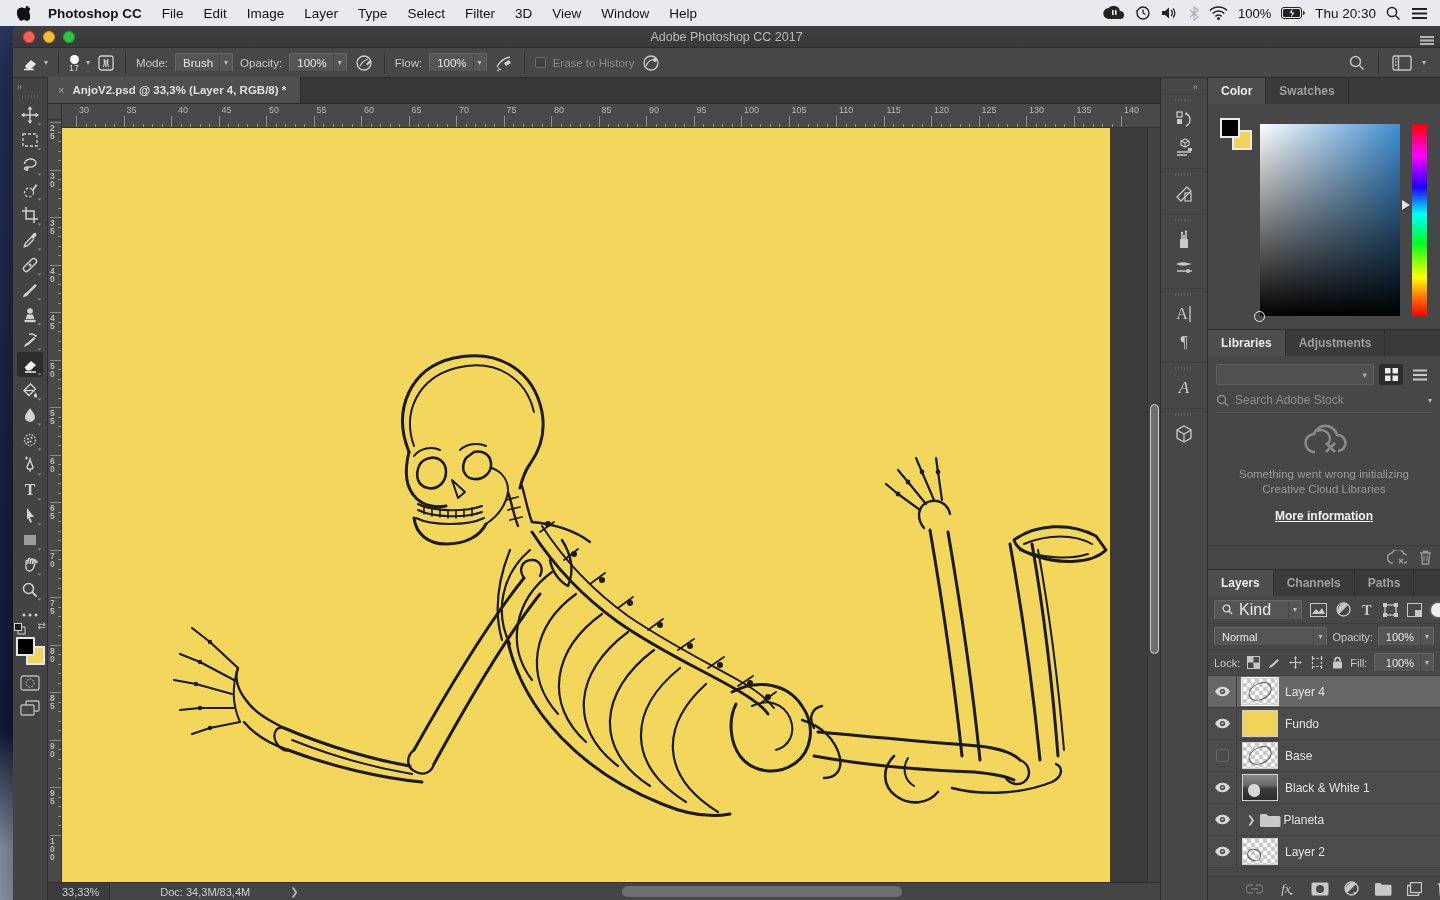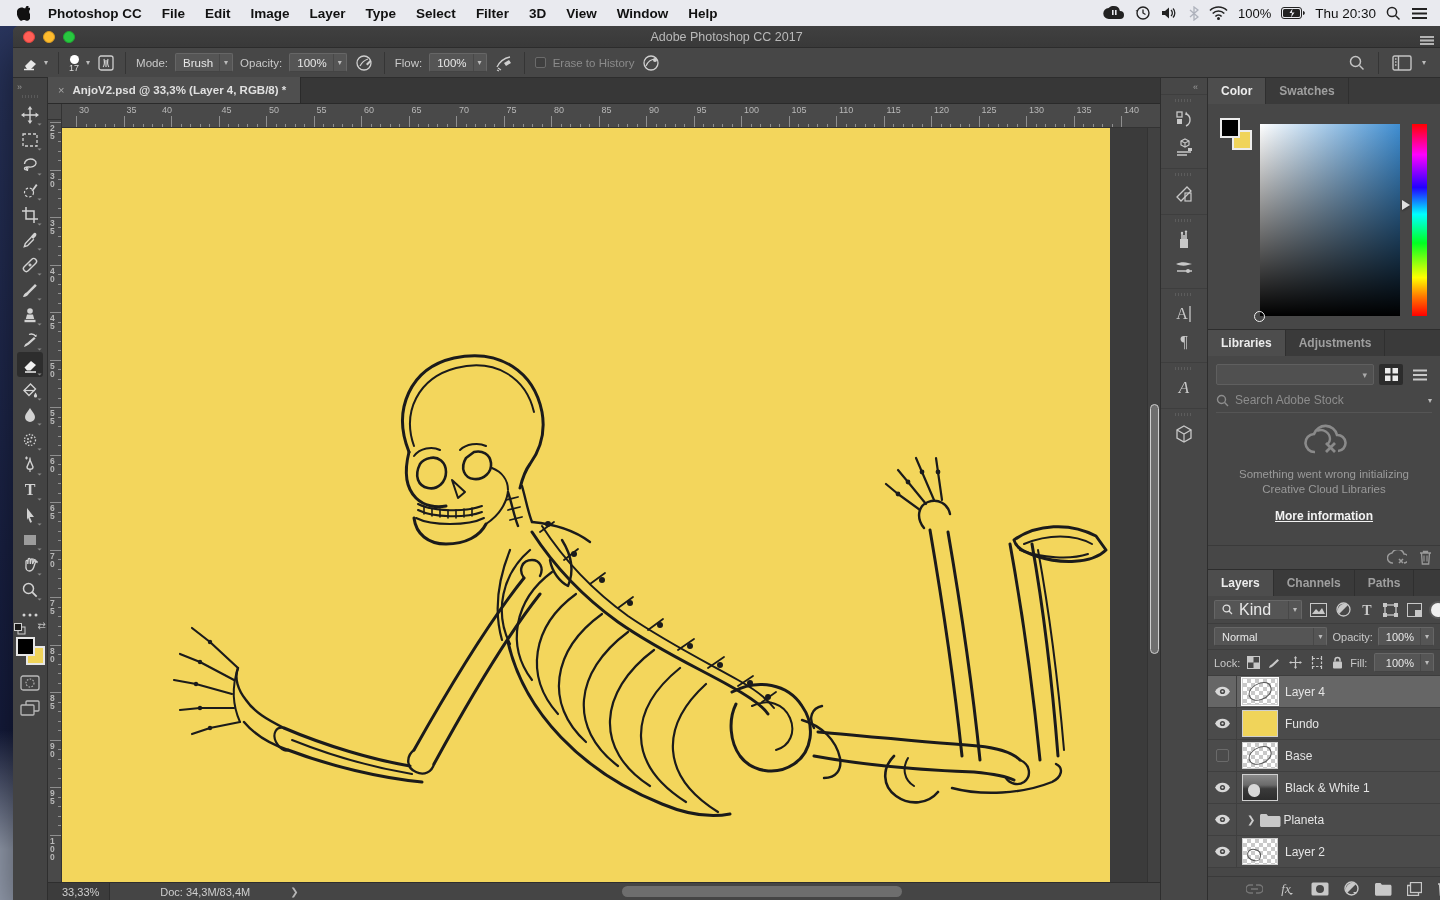--- a/index.html
+++ b/index.html
@@ -7,21 +7,21 @@
   body {
     background:
       radial-gradient(circle at 0% 100%, #9aa3b5 0 3%, rgba(154,163,181,0) 10%),
       linear-gradient(155deg,#2b3760 0%,#1a2246 35%,#0d1230 70%,#090c20 100%);
   }
   
   .menubar { position:absolute; left:0; top:0; width:1440px; height:26px; background:#e9eaef;
     display:flex; align-items:center; font-size:13.5px; color:#111; z-index:50; }
   .mb-left { display:flex; align-items:center; gap:0; }
   .apple { width:30px; display:flex; justify-content:center; margin-left:8px; }
-  .mb-item { padding:0 10px; cursor:default;font-weight:bold; }
+  .mb-item { padding:0 10px; cursor:default; }
   .mb-item.mb-bold { font-weight:bold; }
   .mb-right { margin-left:auto; display:flex; align-items:center; gap:10px; padding-right:12px; font-size:13px; }
   .mb-right svg { display:block; }
   .mb-clock { font-size:13.5px; }
   
   .window { position:absolute; left:13px; top:26px; width:1427px; height:874px; background:#474747;
     border-radius:6px 0 0 0; box-shadow:0 20px 50px rgba(0,0,0,.55); display:flex; flex-direction:column; overflow:hidden; }
   .titlebar { height:22px; background:linear-gradient(#404040,#393939); border-bottom:1px solid #2c2c2c;
     position:relative; display:flex; align-items:center; justify-content:center; flex:0 0 22px; }
   .traffic { position:absolute; left:10px; top:5px; display:flex; gap:8px; }
@@ -460,21 +460,21 @@
             <i class="tick minor" style="left: 33px;"></i>
             <i class="tick minor" style="left: 42.5px;"></i>
             <i class="tick minor" style="left: 52px;"></i>
             <i class="tick major" style="left: 61.5px;"></i>
             <b class="rlabel" style="left: 64.5px;">35</b>
             <i class="tick minor" style="left: 71px;"></i>
             <i class="tick minor" style="left: 80.5px;"></i>
             <i class="tick minor" style="left: 90px;"></i>
             <i class="tick minor" style="left: 99.5px;"></i>
             <i class="tick major" style="left: 109px;"></i>
-            <b class="rlabel" style="left: 100px;">40</b>
+            <b class="rlabel" style="left: 116px;">40</b>
             <i class="tick minor" style="left: 118.5px;"></i>
             <i class="tick minor" style="left: 128px;"></i>
             <i class="tick minor" style="left: 137.5px;"></i>
             <i class="tick minor" style="left: 147px;"></i>
             <i class="tick major" style="left: 156.5px;"></i>
             <b class="rlabel" style="left: 159.5px;">45</b>
             <i class="tick minor" style="left: 166px;"></i>
             <i class="tick minor" style="left: 175.5px;"></i>
             <i class="tick minor" style="left: 185px;"></i>
             <i class="tick minor" style="left: 194.5px;"></i>

